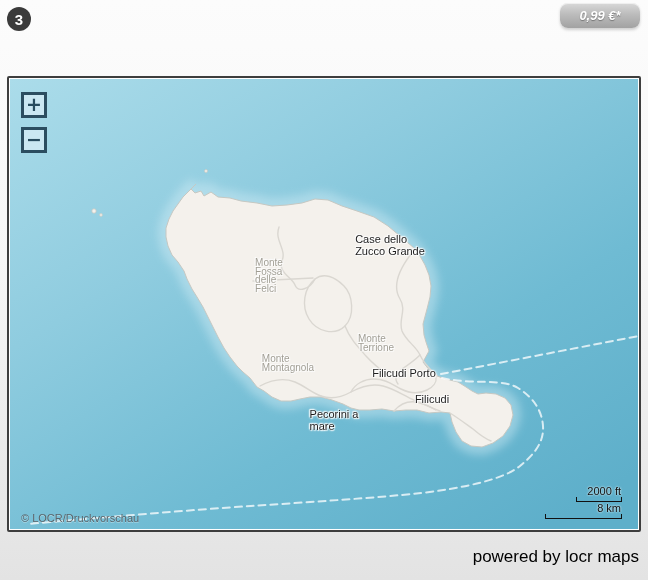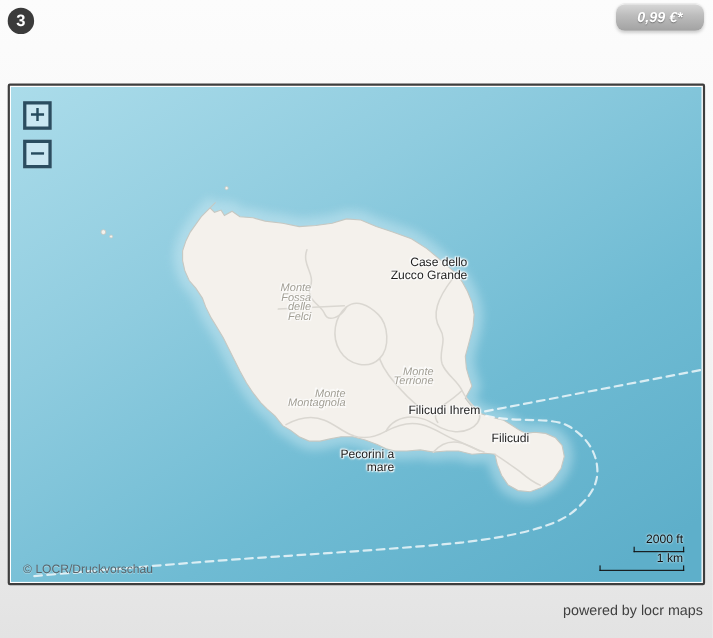--- a/index.html
+++ b/index.html
@@ -38,44 +38,44 @@
   .zoom-btn{
     display:flex;align-items:center;justify-content:center;
     width:26px;height:26px;box-sizing:border-box;margin:0 0 9px 0;padding:0 0 2px 0;
     border:3px solid #2b4d60;background:#cae7f2;color:#274b5e;
     font-family:"DejaVu Sans",sans-serif;font-size:19px;font-weight:bold;line-height:1;
     cursor:pointer;
   }
   
   .map-label{
     position:absolute;transform:translate(-50%,-50%);
-    text-align:right;white-space:pre-line;pointer-events:none;
+    text-align:left;white-space:pre-line;pointer-events:none;
     text-shadow:0 0 2px #fff,0 0 2px #fff,0 0 3px #fff,1px 1px 1px #fff,-1px -1px 1px #fff;
   }
   .map-label.place{color:#1d1d1d;font-size:11px;line-height:11.5px;}
-  .map-label.peak{color:#a19e94;font-size:10px;line-height:8.5px;font-style:italic;}
+  .map-label.peak{color:#a19e94;font-size:10px;line-height:8.5px;}
   
   .attribution{
     position:absolute;left:11px;bottom:5px;font-size:11px;color:#5a646a;
     text-shadow:0 1px 0 rgba(255,255,255,0.35);
   }
   
   .scalebar{position:absolute;right:16px;bottom:9px;width:77px;font-size:11px;color:#111;}
   .scale-label{
     display:block;text-align:right;line-height:11px;padding-right:1px;
     text-shadow:0 0 2px #bfe0ec,0 0 2px #cfe7f0;
   }
   .scale-bar{
     box-sizing:border-box;height:5px;margin:0 0 1px auto;
     border-left:1px solid #111;border-right:1px solid #111;border-bottom:1px solid #111;
   }
   .scale-bar.ft{width:46px;}
   .scale-bar.km{width:77px;}
   
-  .powered-by{position:absolute;right:9px;top:547px;font-size:13px;color:#404040;}
+  .powered-by{position:absolute;right:9px;top:547px;font-size:17px;color:#000000;}
 </style>
 </head>
 <body>
 
 <div class="header">
   <span class="step-circle">3</span>
   <div class="price-badge">0,99 €*</div>
 </div>
 
 <div class="map-frame">
@@ -134,30 +134,30 @@
         <div class="map-label place" style="left: 380px; top: 166px;">Case dello
 Zucco Grande</div>
         <div class="map-label peak" style="left: 259px; top: 197px;">Monte
 Fossa
 delle
 Felci</div>
         <div class="map-label peak" style="left: 366px; top: 264px;">Monte
 Terrione</div>
         <div class="map-label peak" style="left: 278px; top: 284px;">Monte
 Montagnola</div>
-        <div class="map-label place" style="left: 394px; top: 295px;">Filicudi Ihrem</div>
+        <div class="map-label place" style="left: 394px; top: 295px;">Filicudi Porto</div>
         <div class="map-label place" style="left: 324px; top: 341px;">Pecorini a
 mare</div>
-        <div class="map-label place" style="left: 422px; top: 321px; margin-left: 32px;">Filicudi</div>
+        <div class="map-label place" style="left: 422px; top: 321px;">Filicudi</div>
       </div>
 
     <div class="attribution">© LOCR/Druckvorschau</div>
 
     <div class="scalebar">
       <span class="scale-label">2000 ft</span>
       <div class="scale-bar ft"></div>
-      <span class="scale-label">1 km</span>
+      <span class="scale-label">8 km</span>
       <div class="scale-bar km"></div>
     </div>
   </div>
 </div>
 
 <div class="powered-by">powered by locr maps</div>
 
 </body></html>

